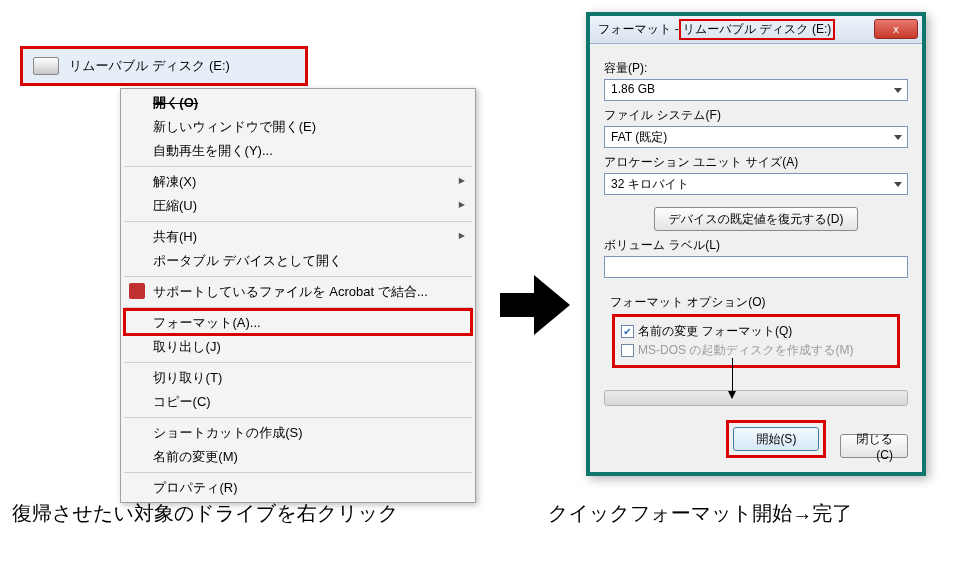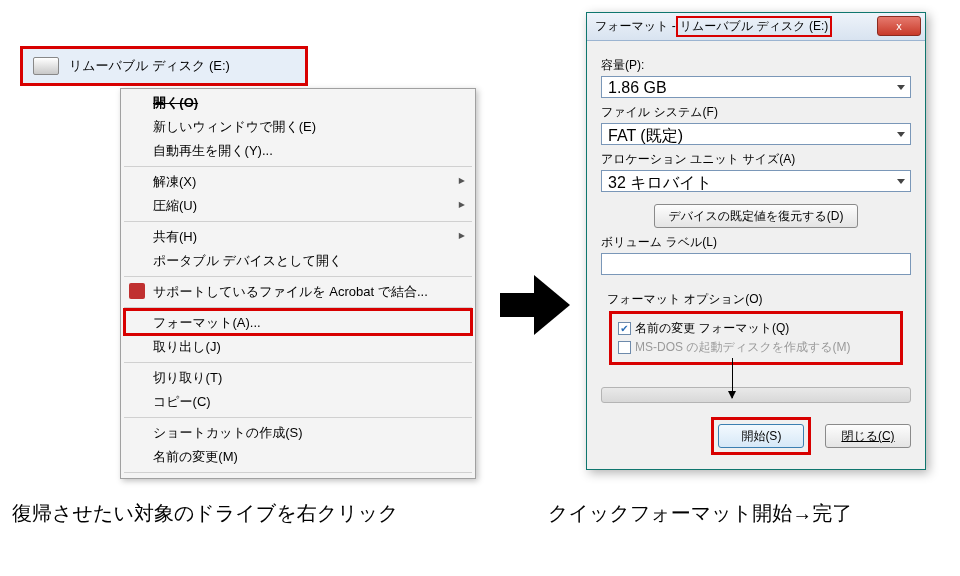--- a/index.html
+++ b/index.html
@@ -103,21 +103,21 @@
     border-bottom: 30px solid transparent;
     border-left: 36px solid #000;
   }
   
   .dialog {
     position: absolute;
     left: 586px;
     top: 12px;
     width: 340px;
     background: #f0f0f0;
-    border: 1px solid #0f766e;
+    border: 4px solid #0f766e;
     box-shadow: 3px 3px 10px rgba(0,0,0,0.3);
   }
   .titlebar {
     height: 28px;
     background: linear-gradient(#eef3fa,#d8e3f0);
     border-bottom: 1px solid #9bb4d1;
     display: flex;
     align-items: center;
     padding: 0 4px 0 8px;
     font-size: 12px;
@@ -144,21 +144,21 @@
   }
   .lbl { font-size: 12px; margin-top: 6px; }
   .combo, .txt {
     width: 100%;
     height: 22px;
     background: #fff;
     border: 1px solid #7a97b8;
     margin-top: 2px;
     padding: 2px 20px 2px 6px;
     position: relative;
-    font-size: 16px;
+    font-size: 12px;
   }
   .combo::after {
     content: "";
     position: absolute;
     right: 5px; top: 8px;
     border-left: 4px solid transparent;
     border-right: 4px solid transparent;
     border-top: 5px solid #444;
   }
   .btn {
@@ -244,20 +244,21 @@
       <div class="format-hl" style="top:-3px;height:28px;"></div>
     </div>
     <div class="cm-item">取り出し(J)</div>
     <div class="cm-sep"></div>
     <div class="cm-item">切り取り(T)</div>
     <div class="cm-item">コピー(C)</div>
     <div class="cm-sep"></div>
     <div class="cm-item">ショートカットの作成(S)</div>
     <div class="cm-item">名前の変更(M)</div>
     <div class="cm-sep"></div>
+    <div class="cm-item">プロパティ(R)</div>
   </div>
 </div>
 
 <div class="big-arrow">
   <div class="shaft"></div>
     <div class="head"></div>
 </div>
 
 <div class="dialog">
   <div class="titlebar">
@@ -295,21 +296,21 @@
         </div>
       </div>
     </div>
 
     <div class="progress"></div>
 
     <div class="actions">
       <span class="start-hl">
         <span class="btn" style="width:86px;border-color:#3c7fb1;background:linear-gradient(#f3f9fe,#d6e8f7);">開始(S)</span>
       </span>
-      <span class="btn" style="width:86px;text-decoration:underline;">閉じる(C)</span>
+      <span class="btn" style="width:68px;">閉じる(C)</span>
     </div>
   </div>
 </div>
 
 <div class="small-arrow">
   <div class="line"></div>
     <div class="ah"></div>
 </div>
 
 <div class="caption-left">復帰させたい対象のドライブを右クリック</div>

